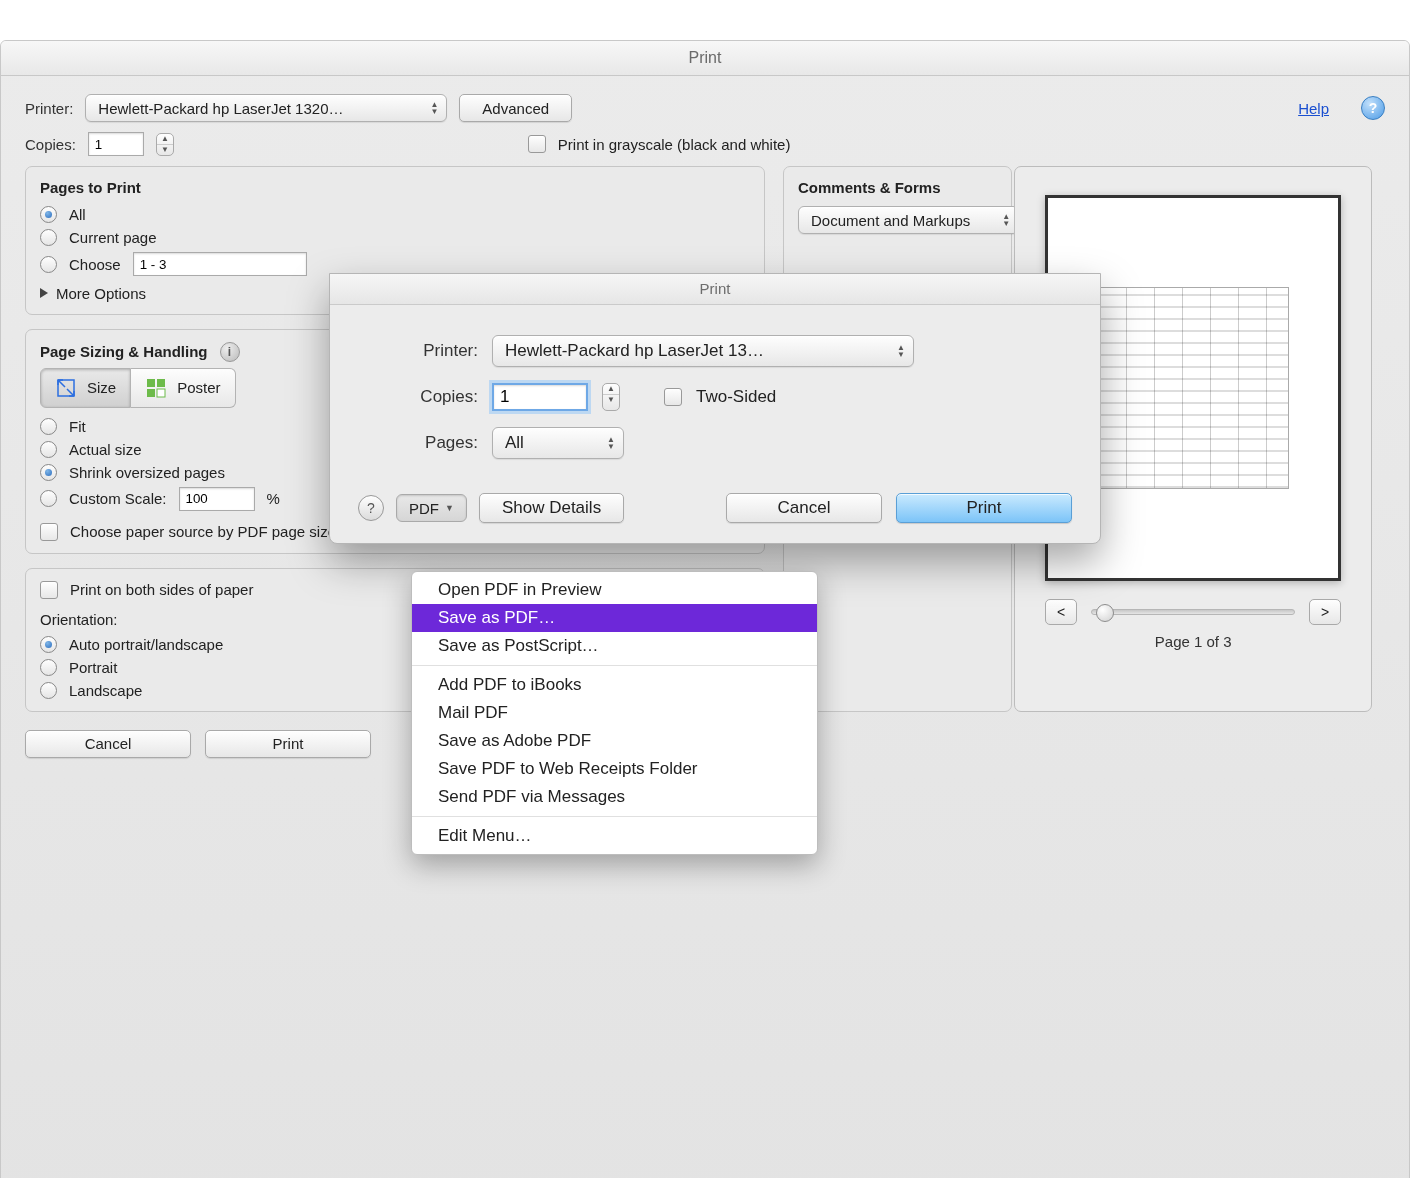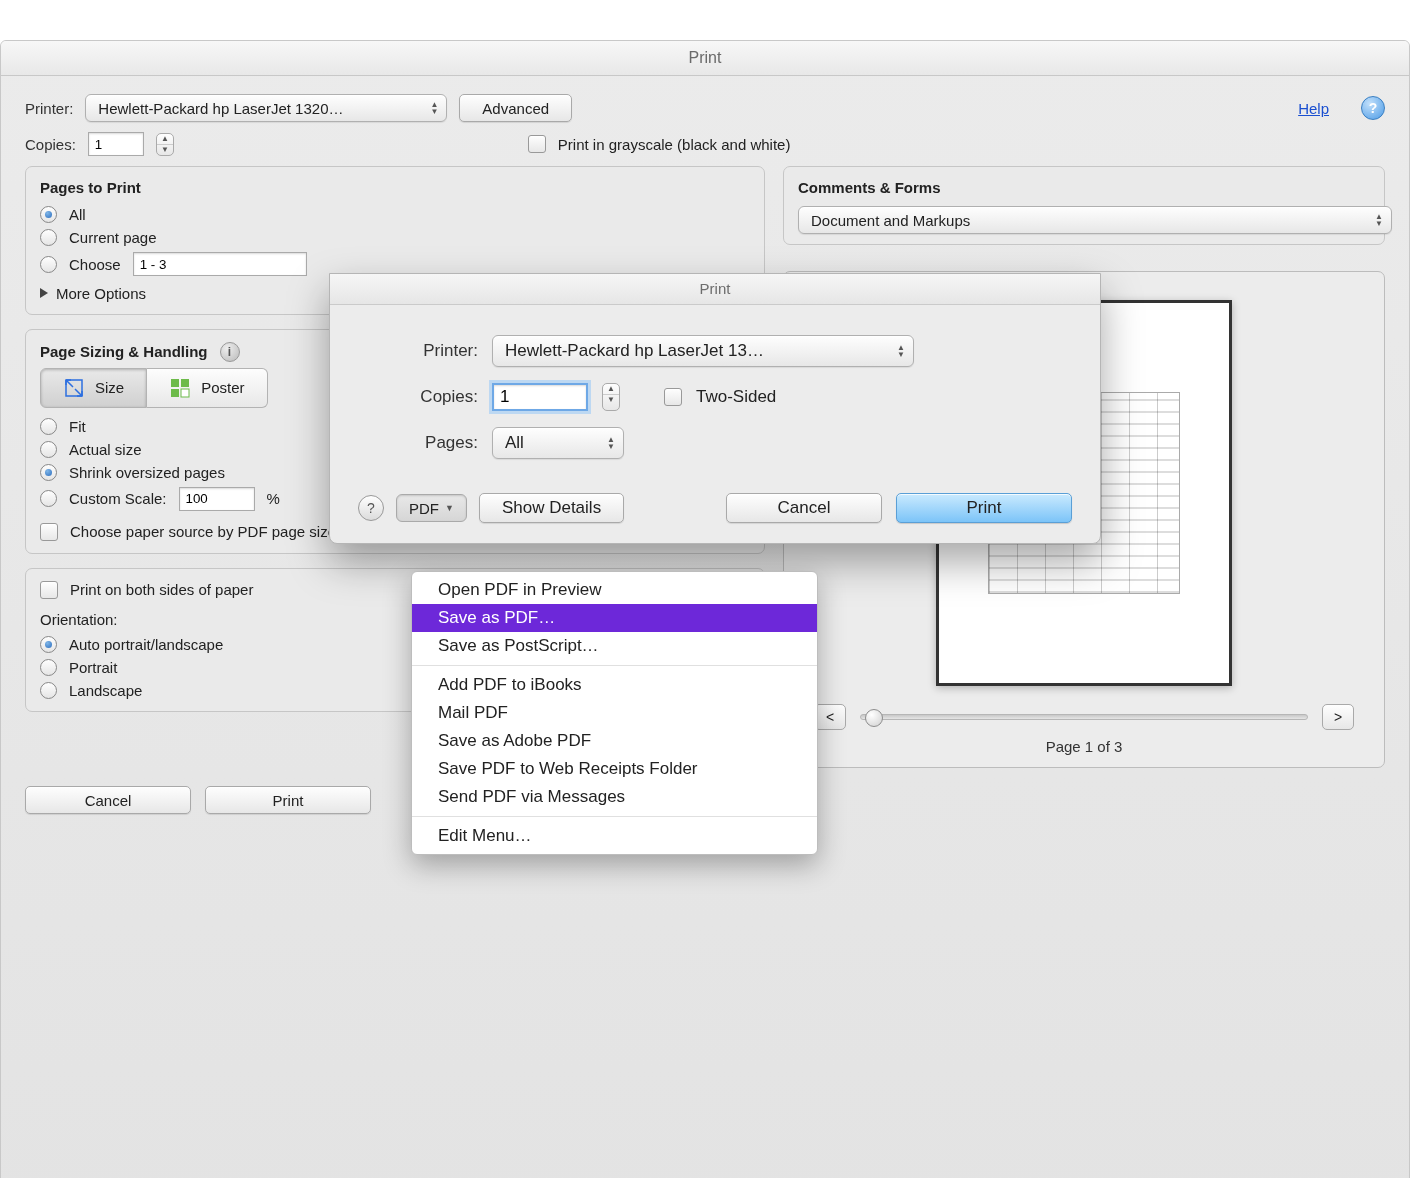--- a/index.html
+++ b/index.html
@@ -19,30 +19,30 @@
 .checkbox{width:16px;height:16px;border:1px solid #999;border-radius:3px;background:linear-gradient(#fefefe,#e7e7e7);display:inline-block;box-shadow:inset 0 1px 0 #fff;}
 .radio{width:15px;height:15px;border:1px solid #888;border-radius:50%;background:linear-gradient(#fefefe,#e5e5e5);display:inline-flex;align-items:center;justify-content:center;}
 .radio .dot{width:7px;height:7px;border-radius:50%;background:radial-gradient(circle at 35% 30%, #7fb6e8, #2e6fbf);}
 .panel{border:1px solid #c6c6c6;border-radius:7px;background:#eaeaea;padding:12px 14px;box-sizing:border-box;}
 .label{color:#333;}
 .help-link{color:#1a4fd0;text-decoration:underline;}
 .help-badge{width:22px;height:22px;border-radius:50%;background:radial-gradient(circle at 35% 30%,#c2e0fb,#4c9be6);color:#fff;font-weight:bold;display:inline-flex;align-items:center;justify-content:center;font-size:14px;border:1px solid #3a7fc2;}
 .info-badge{width:18px;height:18px;border-radius:50%;background:radial-gradient(circle at 35% 30%,#eee,#b9b9b9);color:#555;font-weight:bold;display:inline-flex;align-items:center;justify-content:center;font-size:12px;border:1px solid #999;}
 .section-title{font-weight:600;margin-bottom:10px;}
 .seg-group{display:flex;margin-top:6px;margin-bottom:10px;}
-.seg-btn{display:flex;align-items:center;justify-content:center;gap:10px;height:38px;padding:0 22px;border:1px solid #b3b3b3;background:linear-gradient(#fdfdfd,#e8e8e8);cursor:default;}
+.seg-btn{display:flex;align-items:center;justify-content:center;gap:10px;height:38px;padding:0 14px;border:1px solid #b3b3b3;background:linear-gradient(#fdfdfd,#e8e8e8);cursor:default;}
 .seg-btn:first-child{border-radius:6px 0 0 6px;}
 .seg-btn:last-child{border-radius:0 6px 6px 0;border-left:none;}
 .seg-btn.active{background:linear-gradient(#e9e9e9,#d0d0d0);box-shadow:inset 0 1px 3px rgba(0,0,0,.25);}
 .size-icon svg,.poster-icon svg{display:block;}
 .disclosure{display:inline-flex;align-items:center;gap:8px;cursor:default;}
 .tri{width:0;height:0;border-top:5px solid transparent;border-bottom:5px solid transparent;border-left:8px solid #444;}
 .main-cols{display:flex;gap:18px;margin-top:10px;}
 .leftcol{flex:0 0 740px;display:flex;flex-direction:column;gap:14px;}
-.rightcol{flex:1;display:flex;flex-direction:column;gap:26px;}
+.rightcol{flex:1;display:flex;flex-direction:row;gap:2px;}
 .preview-box{border:1px solid #bcbcbc;border-radius:7px;background:#ececec;padding:28px 30px 12px;min-height:470px;display:flex;flex-direction:column;align-items:center;box-sizing:border-box;}
 .preview-page{width:290px;height:380px;border:3px solid #333;background:#fff;box-shadow:0 2px 8px rgba(0,0,0,.25);display:flex;align-items:center;justify-content:center;}
 .preview-thumb{width:190px;height:200px;background:repeating-linear-gradient(0deg,#ddd 0 2px,#fff 2px 12px),repeating-linear-gradient(90deg,#ccc 0 1px,transparent 1px 28px);background-blend-mode:multiply;border:1px solid #aaa;}
 .preview-nav{display:flex;align-items:center;justify-content:space-between;width:100%;margin-top:18px;}
 .nav-btn{width:30px;height:24px;border:1px solid #a9a9a9;border-radius:5px;background:linear-gradient(#fefefe,#e7e7e7);display:flex;align-items:center;justify-content:center;font-size:14px;cursor:default;}
 .zoom-slider{flex:1;margin:0 14px;display:flex;align-items:center;}
 .zoom-track{height:4px;background:linear-gradient(#c7c7c7,#e5e5e5);border:1px solid #b6b6b6;border-radius:3px;flex:1;position:relative;}
 .zoom-thumb{position:absolute;left:4px;top:-6px;width:16px;height:16px;border-radius:50%;background:radial-gradient(circle at 35% 30%,#fff,#d0d0d0);border:1px solid #8d8d8d;}
 .page-of{margin-top:8px;color:#333;}
 .footer-row{display:flex;justify-content:space-between;align-items:center;margin-top:18px;}

